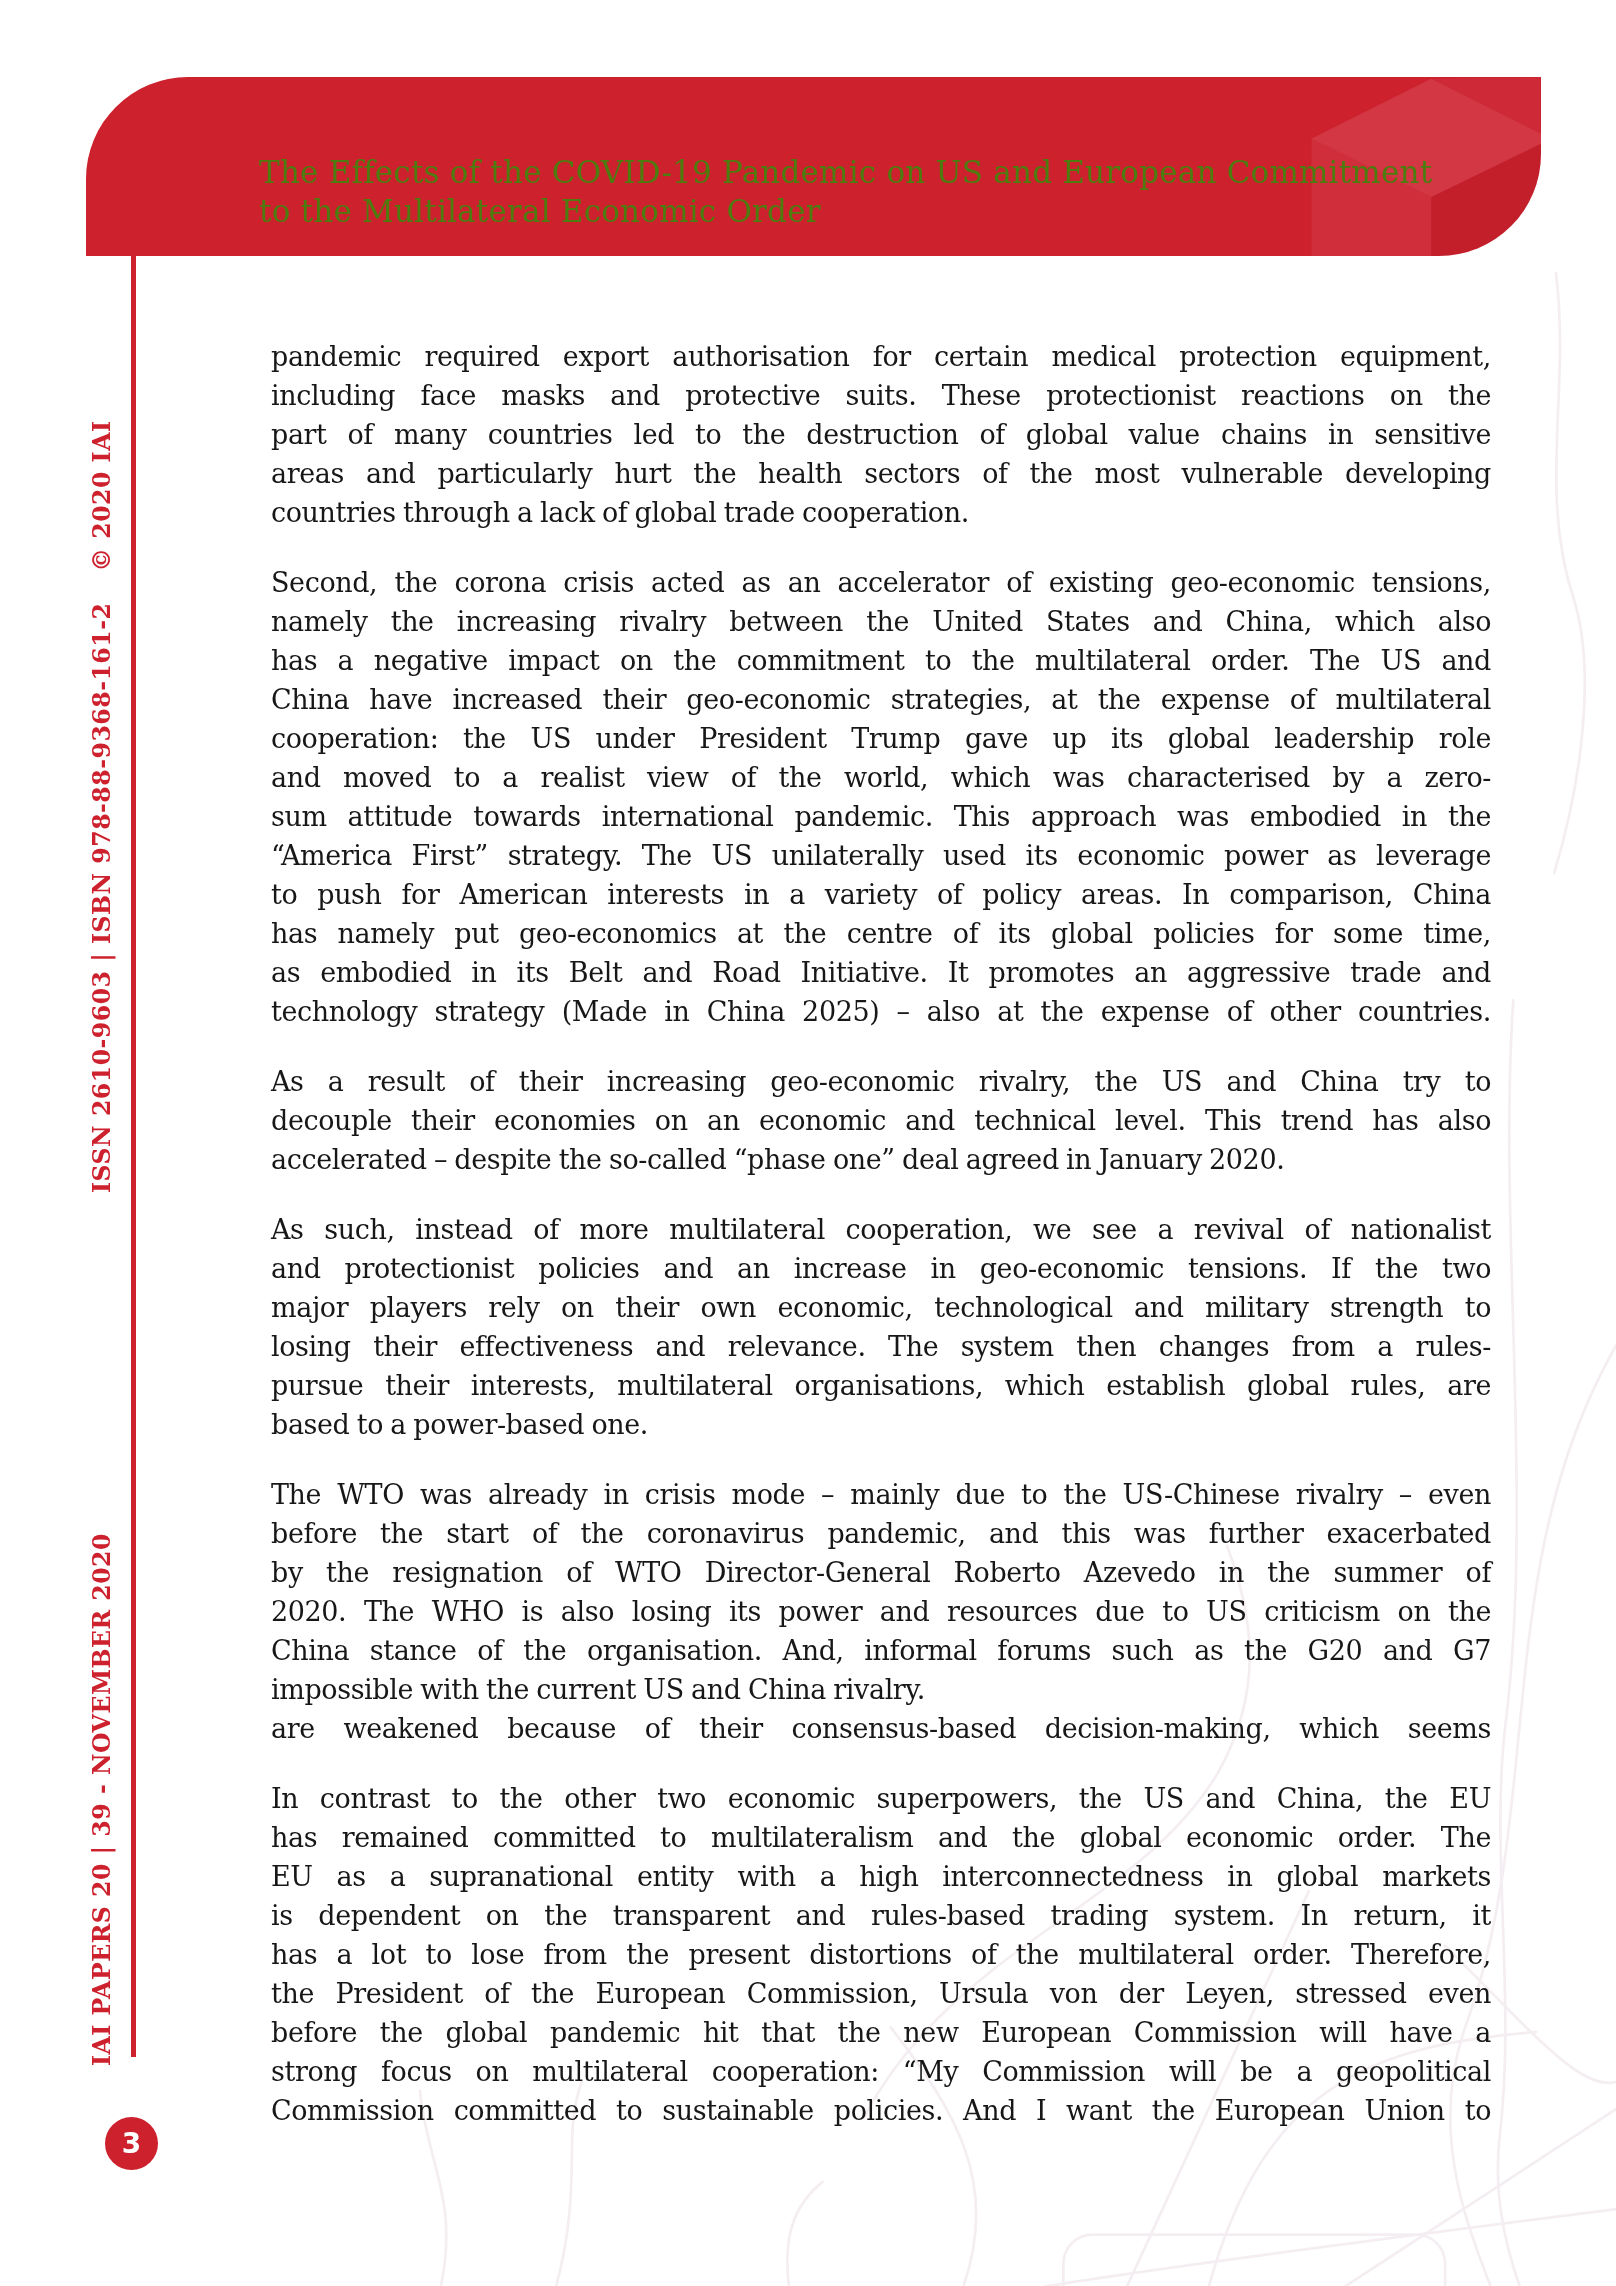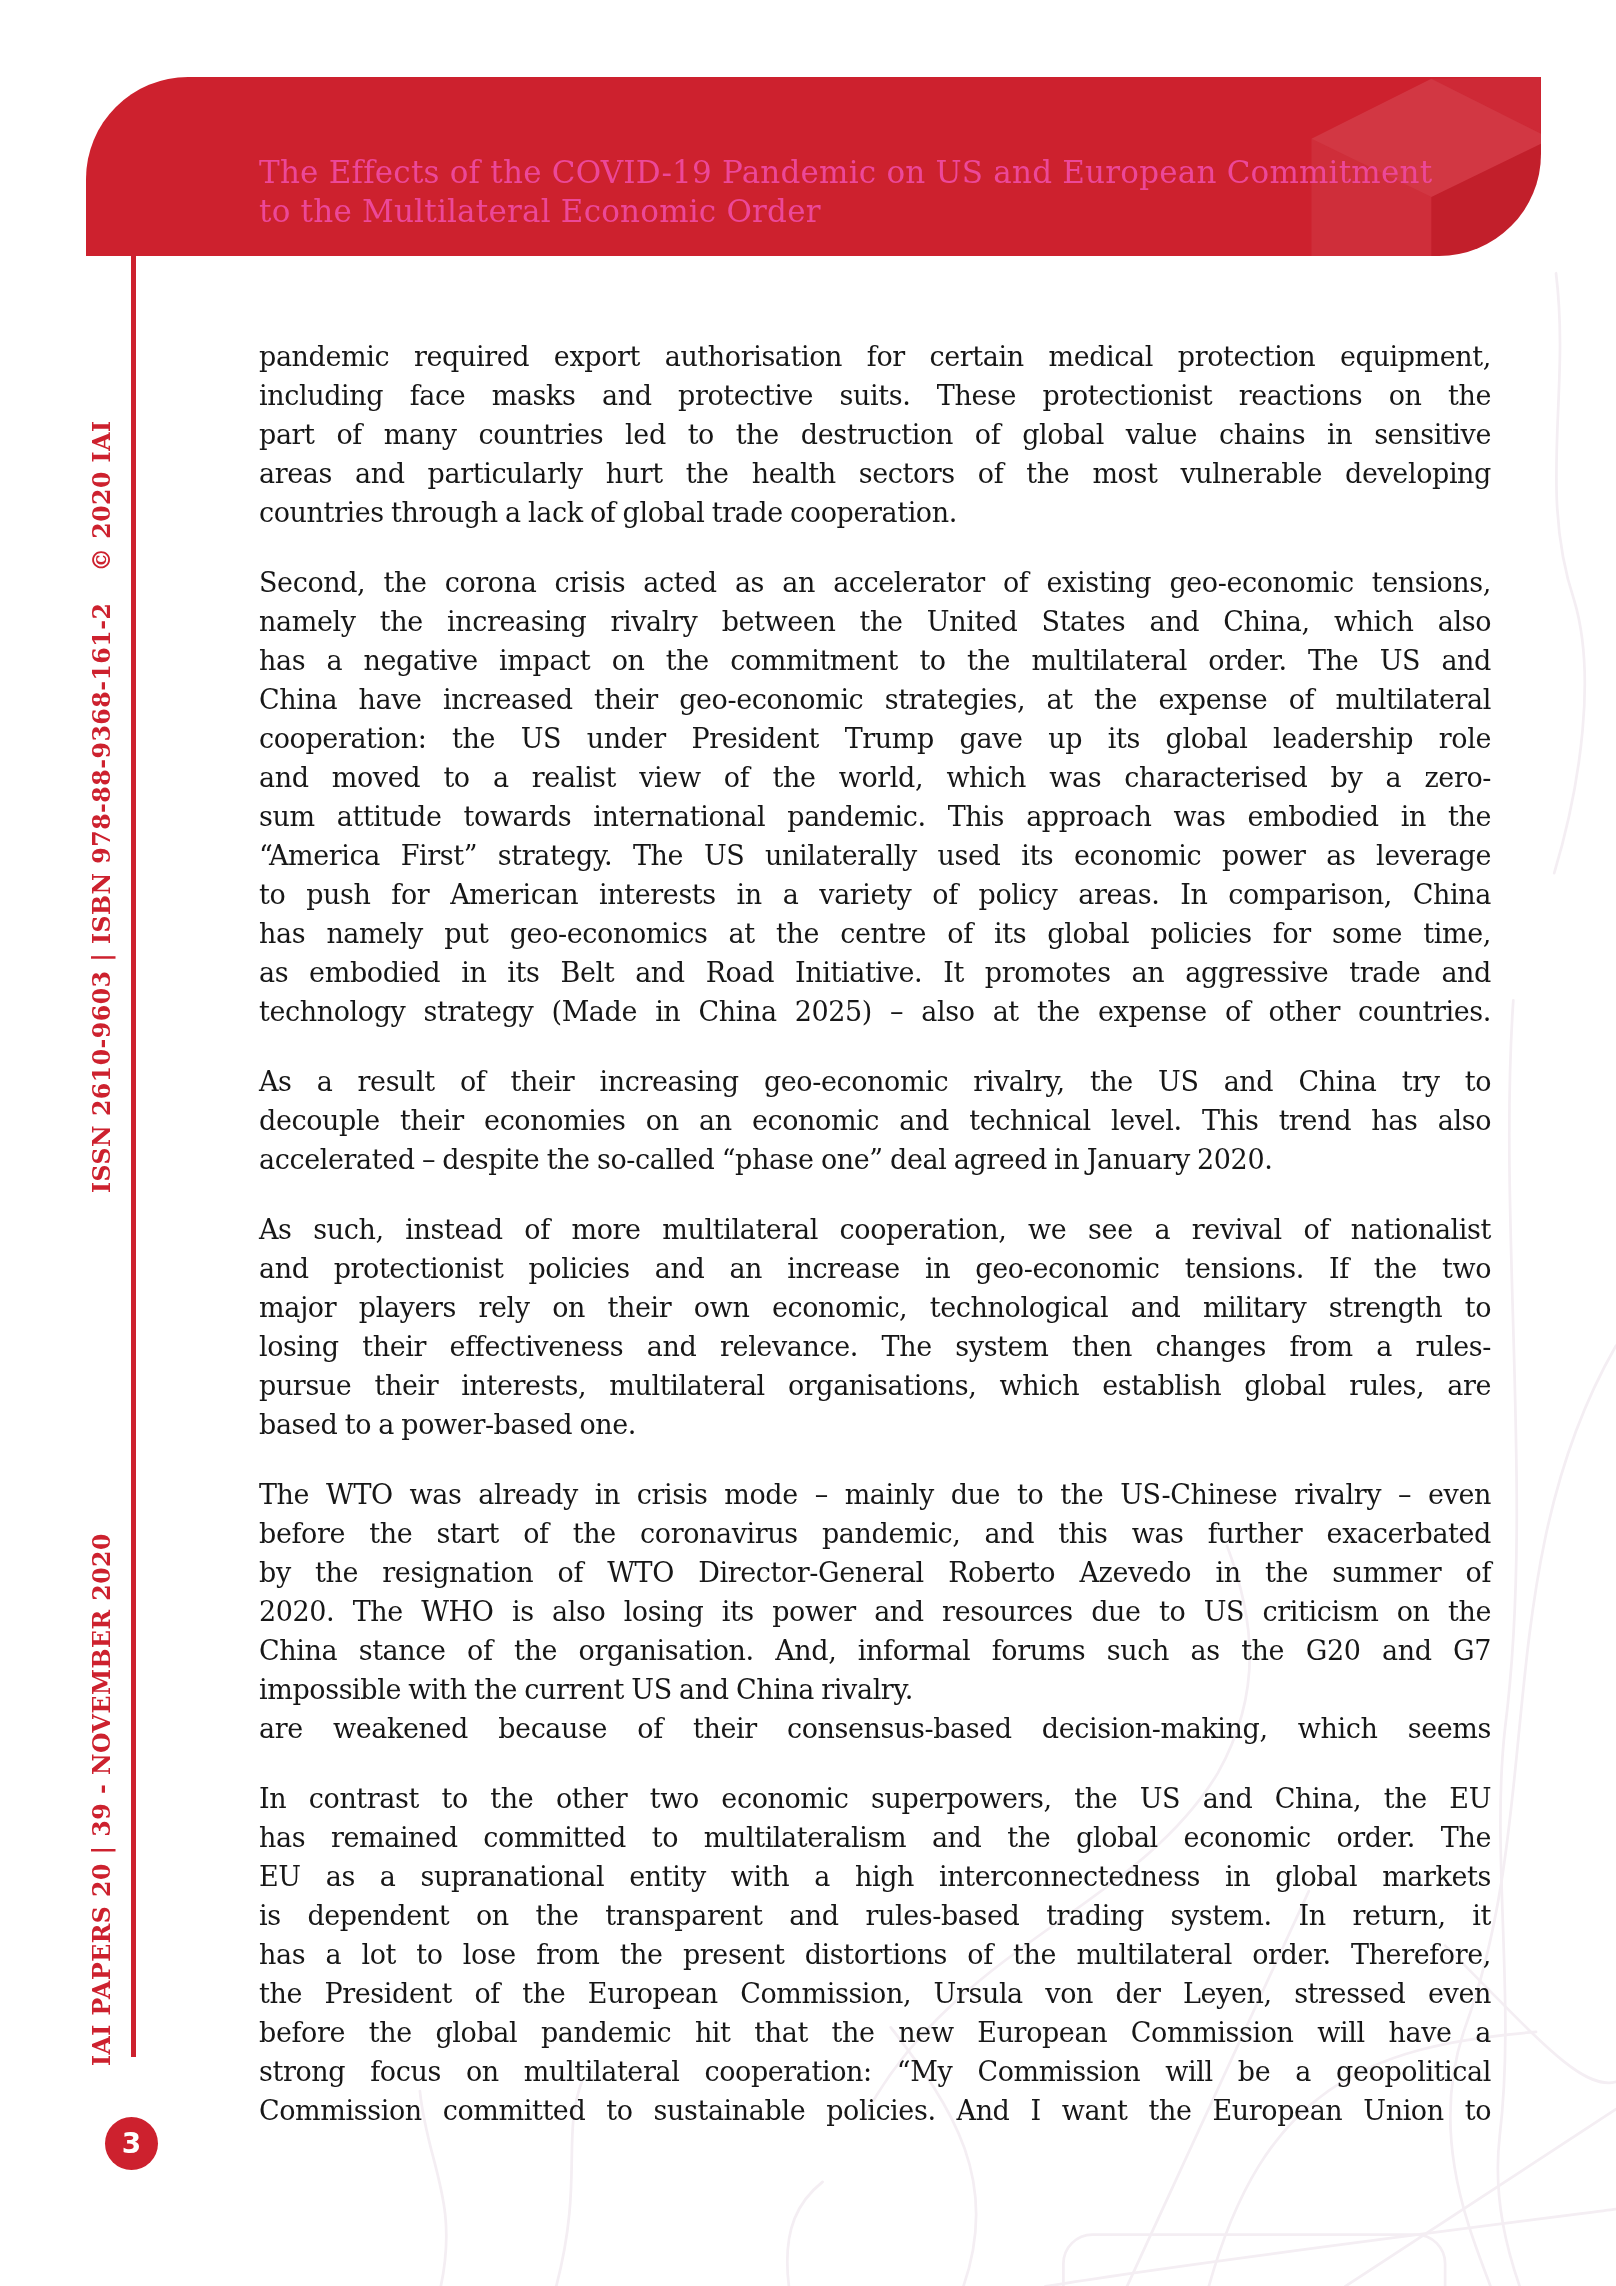--- a/index.html
+++ b/index.html
@@ -12,21 +12,21 @@
   #bg-decor { position:absolute; left:0; top:0; width:1616px; height:2287px; z-index:0; }
 
   
   .band {
     position:absolute; left:86px; top:77px; width:1455px; height:179px;
     background:#cd212e; border-radius:102px 0 102px 0; overflow:hidden; z-index:1;
   }
   .band svg { position:absolute; left:0; top:0; }
   .page-title {
     position:absolute; left:259px; top:153px; z-index:2;
-    color:#ec4899; font-size:31px; line-height:39px; letter-spacing:0.2px;
+    color:#4d7c0f; font-size:31px; line-height:39px; letter-spacing:0.2px;
     font-family:"DejaVu Serif", serif; font-weight:500;
   }
   .page-title span { display:block; }
 
   
   .v-text {
     position:absolute; z-index:2; height:0;
     transform-origin:0 0; transform:rotate(-90deg);
     white-space:nowrap; display:flex; flex-direction:row; gap:31px;
     color:#cd212e; font-weight:bold; font-size:23.6px; letter-spacing:0.5px;
@@ -47,21 +47,21 @@
     display:flex; align-items:center; justify-content:center;
   }
 
   
   #body-text {
     position:absolute; left:259px; top:337px; width:1232px; z-index:2;
     color:#171717; font-size:27px; line-height:39px;
     letter-spacing:-0.4px; word-spacing:-0.9px;
     font-family:"DejaVu Serif", serif;
   }
-  .para { margin:0 0 31px 0; }
+  .para { margin:0 0 31px 12px; }
   .pline { text-align:justify; text-align-last:justify; height:39px; overflow:visible; }
   .pline.last { text-align-last:left; }
 </style>
 </head>
 <body>
 
 <svg id="bg-decor" viewBox="0 0 1778 2515" fill="none" stroke="#f4eef3" stroke-width="3" stroke-linecap="round">
   <path d="M1712,300 C1728,430 1692,540 1732,660 C1756,740 1740,860 1710,960"></path>
   <path d="M1665,1100 C1648,1350 1688,1650 1656,1900 C1640,2040 1668,2200 1650,2350 C1642,2420 1660,2480 1672,2515"></path>
   <path d="M1778,1480 C1640,1720 1700,1990 1612,2230 C1570,2350 1620,2460 1640,2515"></path>

